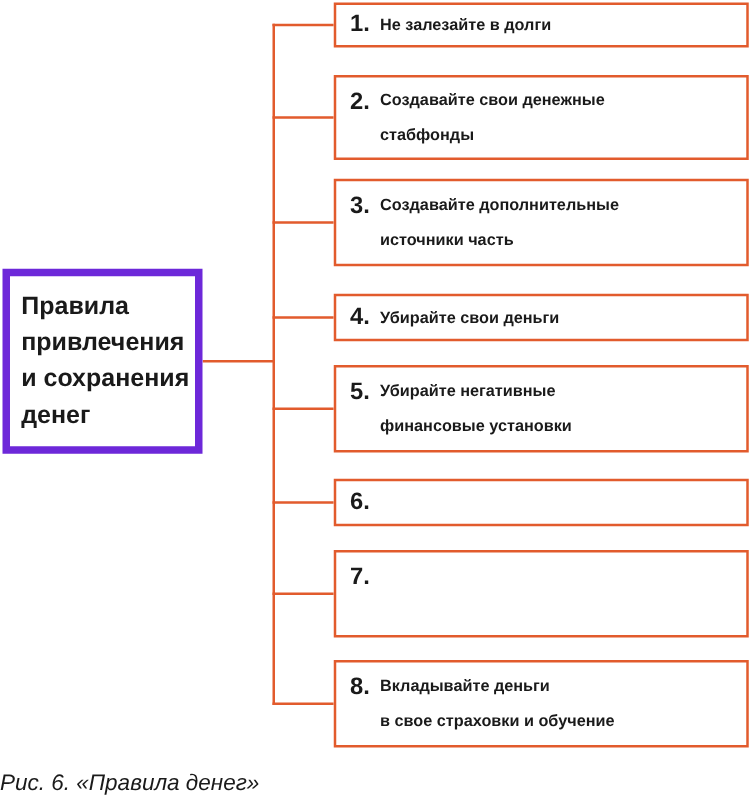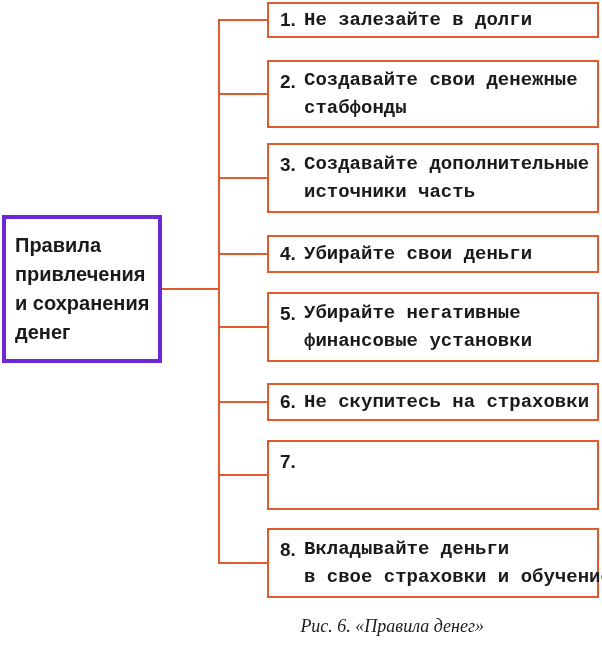--- a/index.html
+++ b/index.html
@@ -16,21 +16,21 @@
     color: #1a1a1a;
     overflow: hidden;
   }
   .title-box {
     position: absolute;
     left: 2px;
     top: 215px;
     width: 160px;
     height: 148px;
     box-sizing: border-box;
-    border: 4px solid #6d28d9;
+    border: 6px solid #6d28d9;
     background: #ffffff;
     display: flex;
     flex-direction: column;
     justify-content: center;
   }
   .title-box .title-text {
     padding-left: 9px;
     font-size: 20px;
     font-weight: 700;
     line-height: 29px;
@@ -51,40 +51,38 @@
     width: 24px;
     margin-left: 11px;
     font-size: 19px;
     font-weight: 700;
     line-height: 28px;
     align-self: flex-start;
   }
   .rule-box.single .num { align-self: center; }
   .rule-box.multi .num { margin-top: 6px; }
   .rule-box .text {
-    font-size: 19px;
+    font-size: 13px;
     font-weight: 700;
     line-height: 28px;
     white-space: pre;
-    font-family: Liberation Mono, monospace;
   }
   .line {
     position: absolute;
     background: #e25b2d;
   }
   .caption {
     position: absolute;
     left: 0;
     top: 616px;
     width: 484px;
-    text-align: right;
+    text-align: left;
     font-size: 18px;
     font-style: italic;
     color: #1a1a1a;
-    font-family: Liberation Serif, serif;
   }
 </style>
 </head>
 <body>
 
 <div class="canvas">
 
   <div class="line" style="left:218px; top:19px; width:2px; height:545px;"></div>
   <div class="line" style="left:162px; top:288px; width:58px; height:2px;"></div>
   <div class="line" style="left:218px; top:19px; width:49px; height:2px;"></div>
@@ -126,21 +124,20 @@
   </div>
 
   <div class="rule-box multi" style="top:292px; height:70px;">
     <span class="num">5.</span>
     <span class="text">Убирайте негативные
 финансовые установки</span>
   </div>
 
   <div class="rule-box single" style="top:383px; height:38px;">
     <span class="num">6.</span>
-    <span class="text">Не скупитесь на страховки</span>
   </div>
 
   <div class="rule-box multi" style="top:440px; height:70px;">
     <span class="num">7.</span>
   </div>
 
   <div class="rule-box multi" style="top:528px; height:70px;">
     <span class="num">8.</span>
     <span class="text">Вкладывайте деньги
 в свое страховки и обучение</span>

